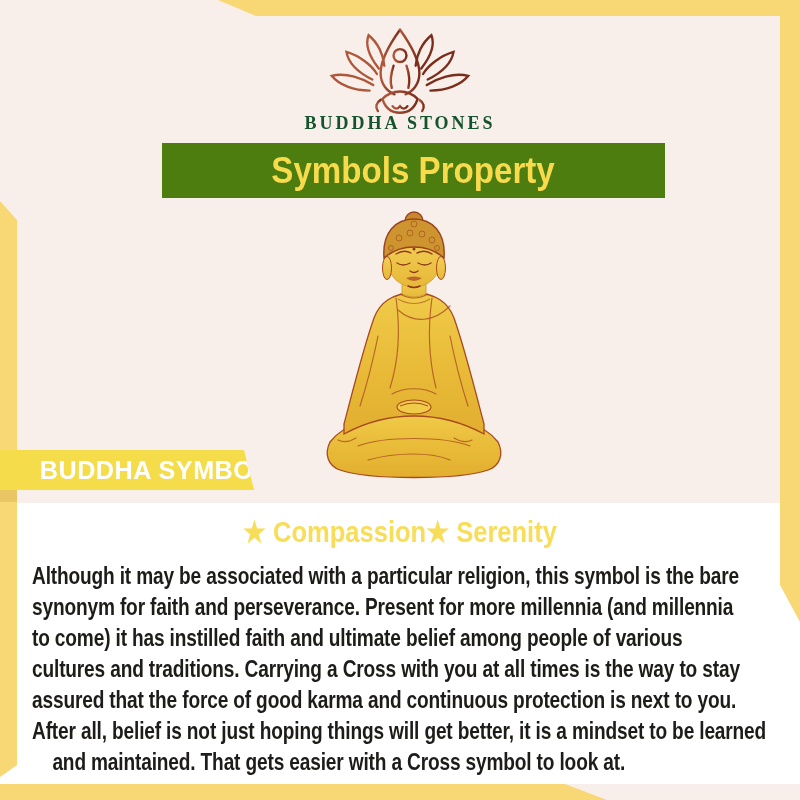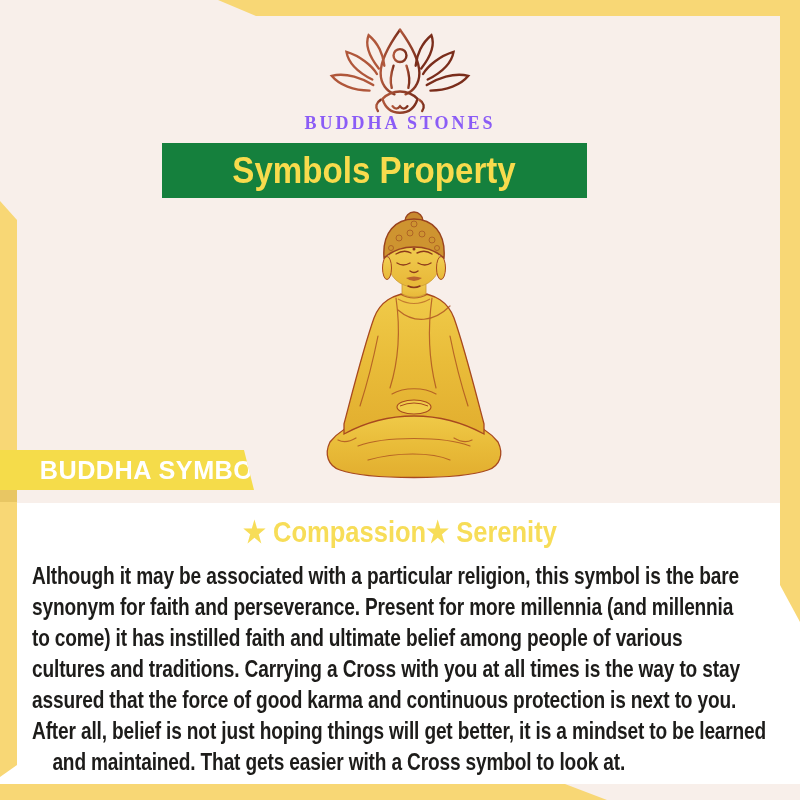--- a/index.html
+++ b/index.html
@@ -18,24 +18,24 @@
   .band-bottom{left:0;top:784px;width:800px;height:16px;
     clip-path:polygon(0 0,565px 0,607px 16px,0 16px);}
 
   
   .white-section{position:absolute;left:0;top:503px;width:800px;height:281px;background:#FFFFFF;}
 
   
   .logo{position:absolute;left:322px;top:26px;width:156px;height:96px;}
   .brand-name{position:absolute;left:0;top:113px;width:800px;text-align:center;
     font-family:"Liberation Serif",serif;font-size:18px;font-weight:600;
-    letter-spacing:3px;color:#8b5cf6;}
+    letter-spacing:3px;color:#14532d;}
 
   
-  .title-box{position:absolute;left:162px;top:143px;width:425px;height:55px;background:#15803d;
+  .title-box{position:absolute;left:162px;top:143px;width:503px;height:55px;background:#4d7c0f;
     display:flex;align-items:center;justify-content:center;}
   .title-text{font-size:36px;font-weight:700;color:#F8DB4D;white-space:nowrap;
     transform:scaleX(.92);transform-origin:center;letter-spacing:0px;}
 
   
   .buddha{position:absolute;left:303px;top:206px;width:222px;height:280px;}
 
   
   .symbol-banner{position:absolute;left:0;top:450px;width:254px;height:40px;background:#F5DC4A;
     clip-path:polygon(0 0,244px 0,254px 40px,0 40px);

